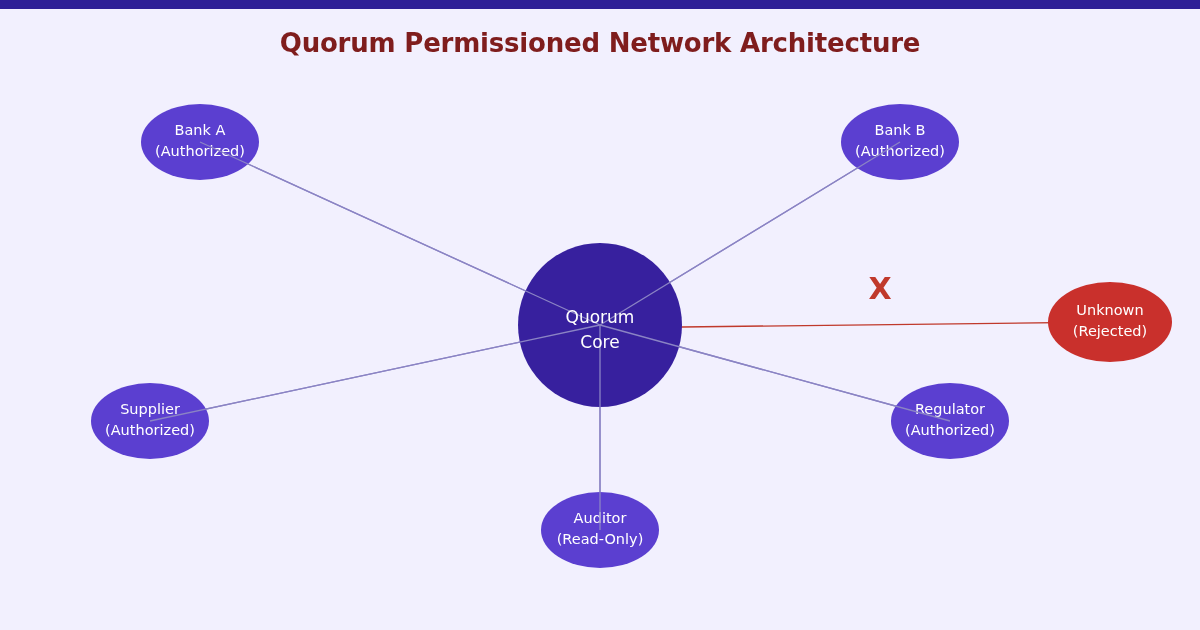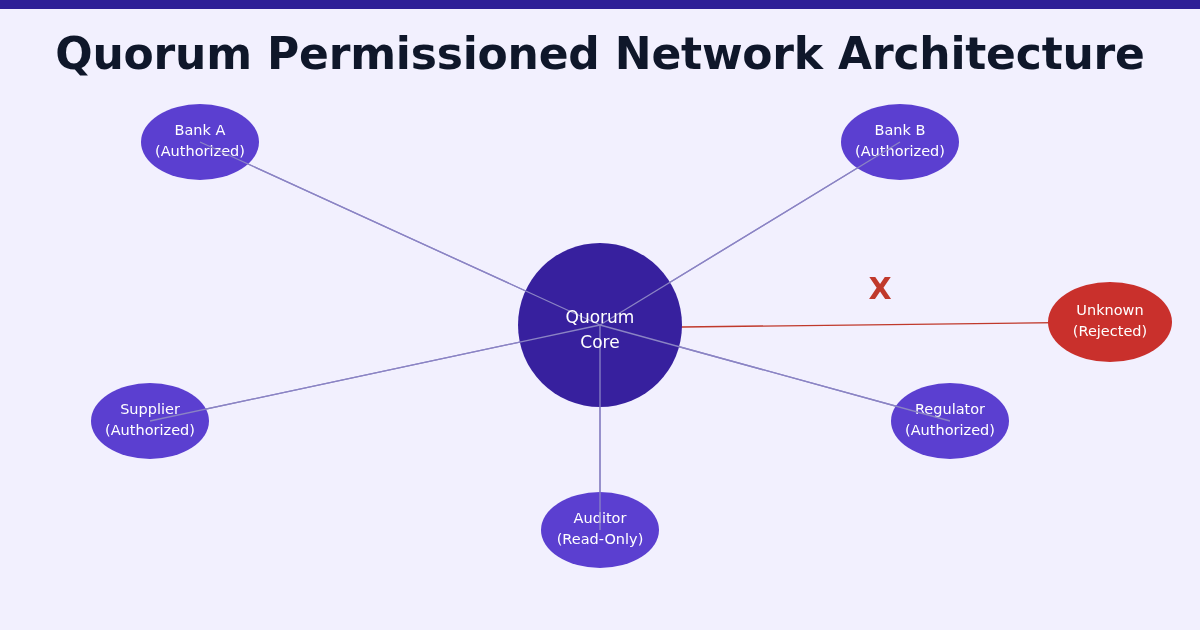--- a/index.html
+++ b/index.html
@@ -27,23 +27,23 @@
     width: 1200px;
     height: 9px;
     background: #2e1f96;
   }
   #title {
     position: absolute;
     left: 0;
     top: 28px;
     width: 1200px;
     text-align: center;
-    font-size: 44px;
+    font-size: 26px;
     font-weight: bold;
-    color: #0f172a;
+    color: #7f1d1d;
     letter-spacing: -0.2px;
     white-space: nowrap;
   }
   #graph {
     position: absolute;
     left: 0;
     top: 0;
     width: 1200px;
     height: 630px;
   }

